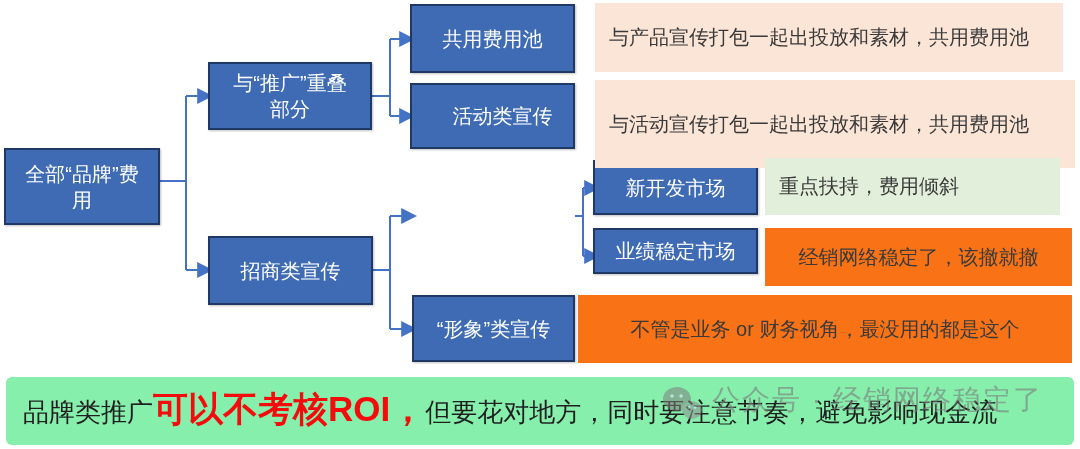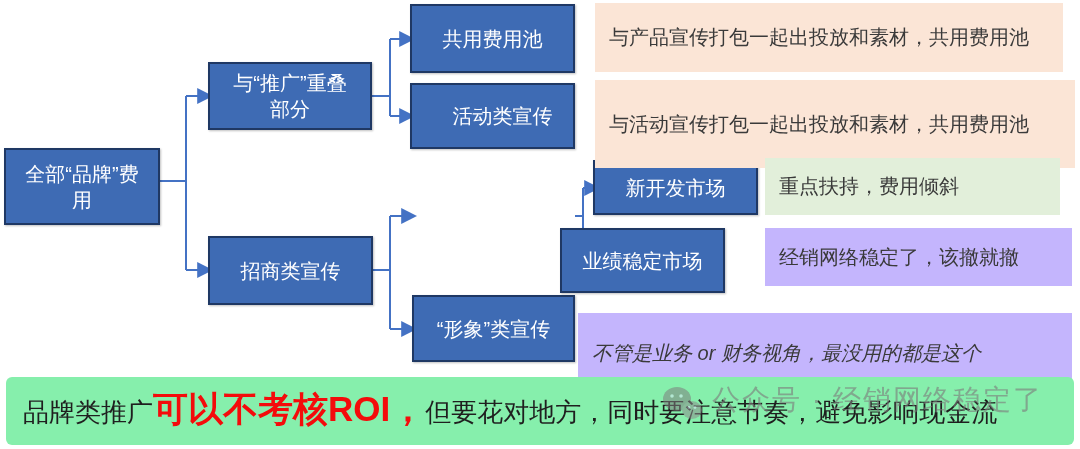--- a/index.html
+++ b/index.html
@@ -25,21 +25,21 @@
   }
   .note{
     position:absolute;z-index:2;
     display:flex;align-items:center;
     padding:0 14px;
     font-size:20px;color:#3a3a3a;
     box-sizing:border-box;
   }
   .note--peach{background:#FBE5D6;}
   .note--green{background:#E2EFDA;}
-  .note--gray{background:#c4b5fd;}
+  .note--gray{background:#f97316;justify-content:center;}
   .banner{
     position:absolute;left:6px;top:377px;z-index:3;
     width:1068px;height:68px;
     background:#86efac;border-radius:6px;
     box-sizing:border-box;
     padding-left:17px;
     white-space:nowrap;
     line-height:64px;
   }
   .banner .prefix,.banner .suffix{font-size:26px;color:#1f1f1f;}
@@ -110,41 +110,41 @@
 
 
   <div class="node" style="left:412px;top:295px;width:163px;height:67px;">
     <span>“形象”类宣传</span>
   </div>
 
   <div class="node" style="left:593px;top:160px;width:165px;height:55px;text-align:right;">
     <span>新开发市场</span>
   </div>
 
-  <div class="node" style="left:560px;top:228px;width:165px;height:65px;">
+  <div class="node" style="left:593px;top:228px;width:165px;height:46px;">
     <span>业绩稳定市场</span>
   </div>
 
   <div class="note note--peach" style="left:595px;top:3px;width:468px;height:69px;">
     <span>与产品宣传打包一起出投放和素材，共用费用池</span>
   </div>
 
   <div class="note note--peach" style="left:595px;top:80px;width:480px;height:88px;">
     <span>与活动宣传打包一起出投放和素材，共用费用池</span>
   </div>
 
   <div class="note note--green" style="left:765px;top:158px;width:295px;height:57px;">
     <span>重点扶持，费用倾斜</span>
   </div>
 
   <div class="note note--gray" style="left:765px;top:228px;width:307px;height:58px;">
     <span>经销网络稳定了，该撤就撤</span>
   </div>
 
-  <div class="note note--gray" style="left:578px;top:313px;width:494px;height:80px;font-style:italic;">
+  <div class="note note--gray" style="left:578px;top:295px;width:494px;height:68px;">
     <span>不管是业务 or 财务视角，最没用的都是这个</span>
   </div>
 
   <div class="banner">
     <span class="prefix">品牌类推广</span><span class="highlight">可以不考核ROI，</span><span class="suffix">但要花对地方，同时要注意节奏，避免影响现金流</span>
   </div>
 
   <div class="watermark">
     <svg class="wicon" width="44" height="36" viewBox="0 0 44 36">
       <ellipse cx="17" cy="13" rx="14" ry="12" fill="#7d7d7d"></ellipse>

